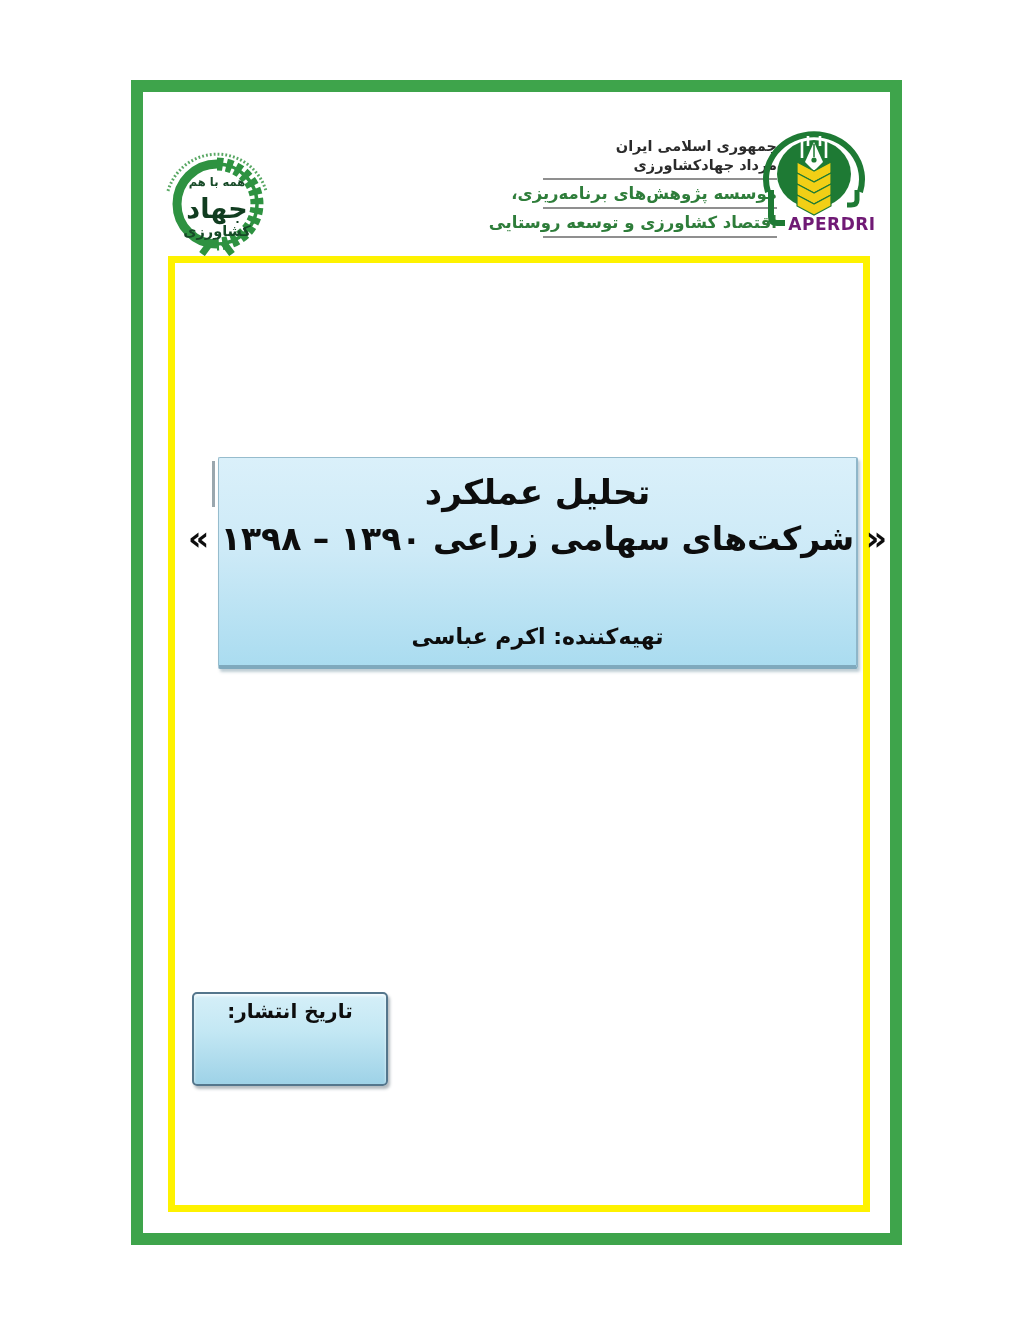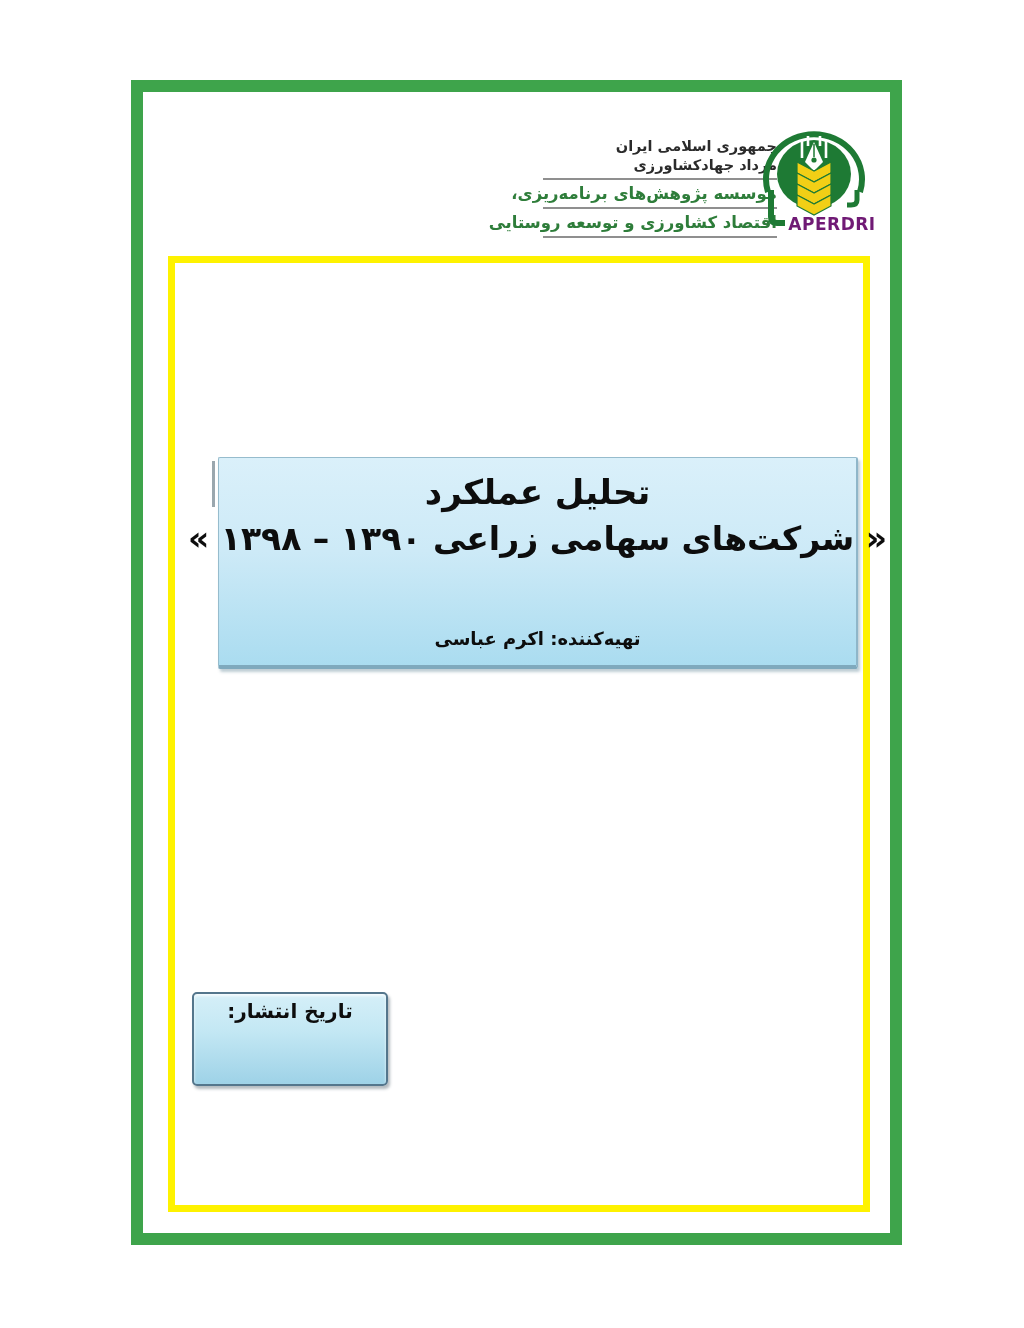--- a/index.html
+++ b/index.html
@@ -51,40 +51,57 @@
   
   .title-box{
     position:absolute;left:218px;top:457px;width:640px;height:212px;box-sizing:border-box;
     background:linear-gradient(#daf0fa,#cdeaf7 45%,#aadcf0);
     border:1px solid #96bccd;border-right:2px solid #8fb6c9;border-bottom:4px solid #7fa9bd;
     border-radius:2px;box-shadow:2px 3px 3px rgba(110,145,160,.45);
     direction:rtl;text-align:center;display:flex;flex-direction:column;align-items:center;
   }
   .title-line1{margin-top:12px;font-size:34px;font-weight:bold;color:#0d0d0d;line-height:44px;white-space:nowrap;}
   .title-line2{font-size:33px;font-weight:bold;color:#0d0d0d;line-height:50px;white-space:nowrap;}
-  .title-line3{margin-top:auto;margin-bottom:16px;font-size:18px;font-weight:bold;color:#0d0d0d;white-space:nowrap;}
+  .title-line3{margin-top:auto;margin-bottom:16px;font-size:22px;font-weight:bold;color:#0d0d0d;white-space:nowrap;}
 
   
   .date-box{
     position:absolute;left:192px;top:992px;width:196px;height:94px;box-sizing:border-box;
     background:linear-gradient(#d5eff8,#c4e8f4 40%,#9ed2e7);
     border:2px solid #54768c;border-radius:5px;
     box-shadow:2px 3px 3px rgba(40,60,75,.35), inset 0 2px 3px rgba(255,255,255,.8);
     direction:rtl;text-align:center;padding-top:1px;
   }
   .date-line{font-size:20px;font-weight:bold;color:#0d0d0d;line-height:33px;white-space:nowrap;}
 </style>
 </head>
 <body>
 
 <div class="page">
 
   <div class="green-frame"></div>
   <div class="yellow-frame"></div>
 
+  <div class="jihad-logo">
+    <svg viewBox="0 0 122 134" xmlns="http://www.w3.org/2000/svg">
+
+      <path d="M12,69 A51,51 0 0 1 110,69" fill="none" stroke="#58a763" stroke-width="3" stroke-dasharray="1.8 2.1"></path>
+
+      <circle cx="61" cy="82" r="40" fill="#ffffff" stroke="#2e9241" stroke-width="3.5"></circle>
+
+      <path d="M61,42 A40,40 0 0 0 61,122" fill="none" stroke="#2e9241" stroke-width="9"></path>
+
+      <path d="M61,42 A40,40 0 0 1 61,122" fill="none" stroke="#2e9241" stroke-width="13" stroke-dasharray="6 3.5"></path>
+
+      <path d="M55,120 L46,132 M67,120 L76,132" stroke="#2e9241" stroke-width="7"></path>
+      <text x="61" y="64" text-anchor="middle" font-size="11.5" font-weight="bold" fill="#164a27">همه با هم</text>
+      <text x="61" y="96" text-anchor="middle" font-size="27" font-weight="bold" fill="#113d20">جهاد</text>
+      <text x="61" y="114" text-anchor="middle" font-size="14.5" font-weight="bold" fill="#164a27">کشاورزی</text>
+    </svg>
+  </div>
 
   <div class="gov-block" dir="rtl">
     <div class="gov-line dark">جمهوری اسلامی ایران</div>
     <div class="gov-line dark">مرداد جهادکشاورزی</div>
     <div class="gov-rule"></div>
     <div class="gov-line green">موسسه پژوهش‌های برنامه‌ریزی،</div>
     <div class="gov-rule"></div>
     <div class="gov-line green">اقتصاد کشاورزی و توسعه روستایی</div>
     <div class="gov-rule"></div>
   </div>

